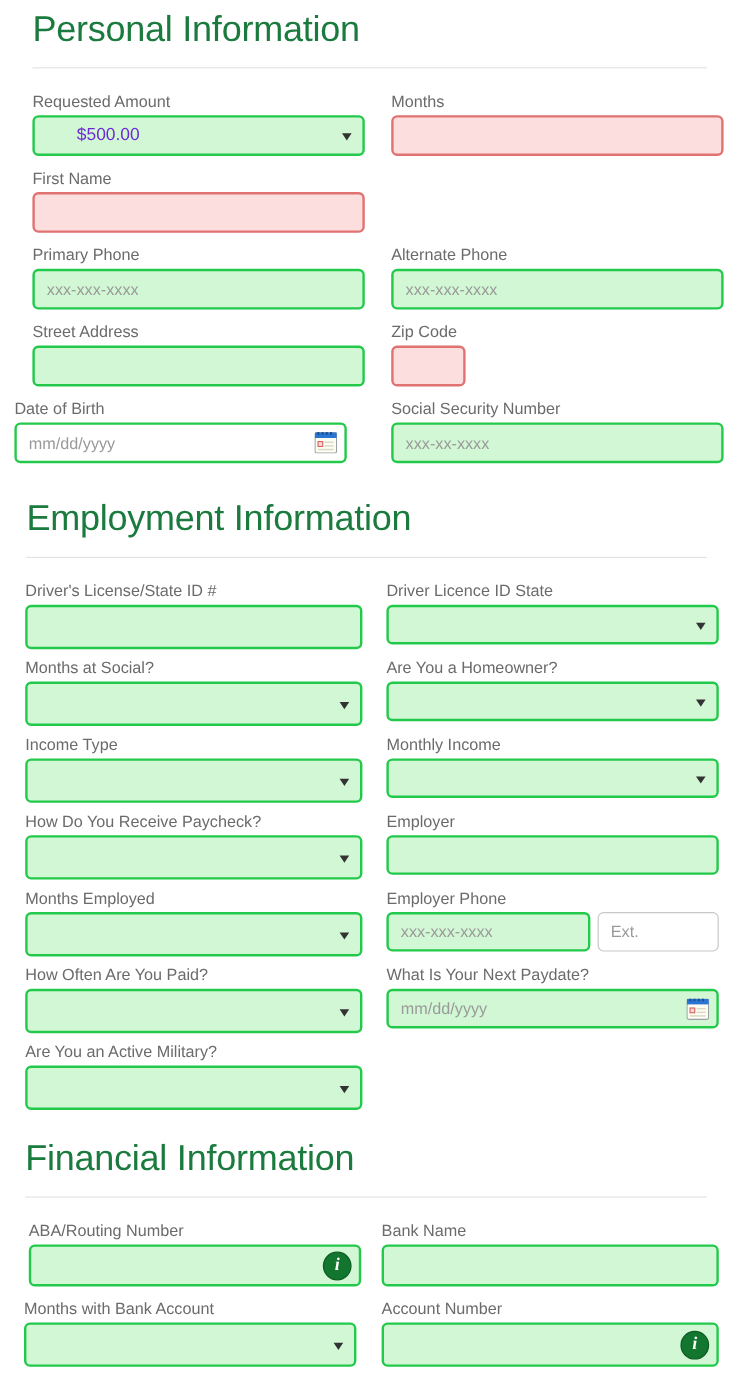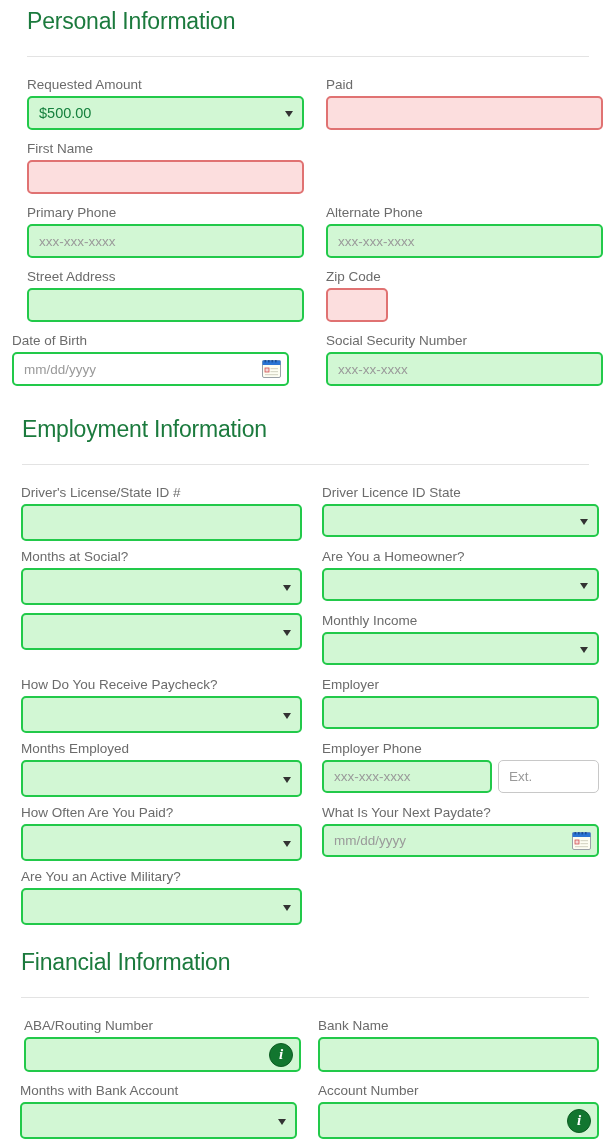--- a/index.html
+++ b/index.html
@@ -17,21 +17,21 @@
   .page {
     position: relative;
     width: 616px;
     height: 1144px;
     background: #ffffff;
   }
 
   
   .section-title {
     color: #1b7a3d;
-    font-size: 23px;
+    font-size: 30px;
     font-weight: normal;
     line-height: 1;
     margin: 0;
     letter-spacing: -0.2px;
   }
   .section-rule {
     border: 0;
     border-top: 1px solid #e3e3e3;
     margin: 0;
   }
@@ -66,22 +66,23 @@
     background: #ffffff;
   }
   .control.white {
     background: #ffffff;
   }
   .control .ph {
     color: #9a9a9a;
     font-size: 13.5px;
   }
   .control .val {
-    color: #15803d;
+    color: #6d28d9;
     font-size: 14.5px;
+    margin-left: 25px;
   }
 
   
   .arrow {
     position: absolute;
     right: 9px;
     top: 50%;
     width: 0;
     height: 0;
     margin-top: -2px;
@@ -135,21 +136,21 @@
 
   <div class="abs" style="left:27px; top:77px; width:277px;">
     <div class="field-label">Requested Amount</div>
     <div class="control">
       <span class="val">$500.00</span>
       <span class="arrow"></span>
     </div>
   </div>
 
   <div class="abs" style="left:326px; top:77px; width:277px;">
-    <div class="field-label">Paid</div>
+    <div class="field-label">Months</div>
     <div class="control invalid">
       <span class="val"></span>
     </div>
   </div>
 
   <div class="abs" style="left:27px; top:141px; width:277px;">
     <div class="field-label">First Name</div>
     <div class="control invalid">
       <span class="val"></span>
     </div>
@@ -240,20 +241,21 @@
 
   <div class="abs" style="left:322px; top:549px; width:277px;">
     <div class="field-label">Are You a Homeowner?</div>
     <div class="control" style="height:33px;">
       <span class="val"></span>
       <span class="arrow"></span>
     </div>
   </div>
 
   <div class="abs" style="left:21px; top:613px; width:281px;">
+    <div class="field-label">Income Type</div>
     <div class="control" style="height:37px;">
       <span class="val"></span>
       <span class="arrow"></span>
     </div>
   </div>
 
   <div class="abs" style="left:322px; top:613px; width:277px;">
     <div class="field-label">Monthly Income</div>
     <div class="control" style="height:33px;">
       <span class="val"></span>

